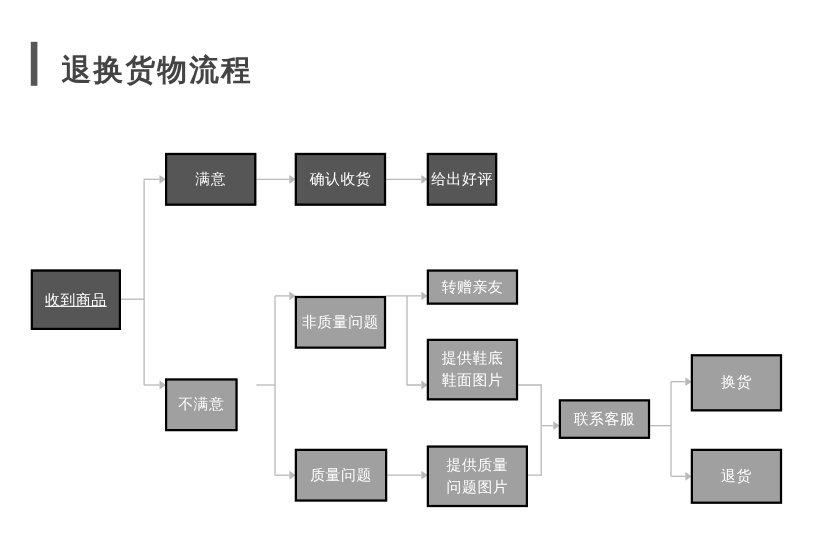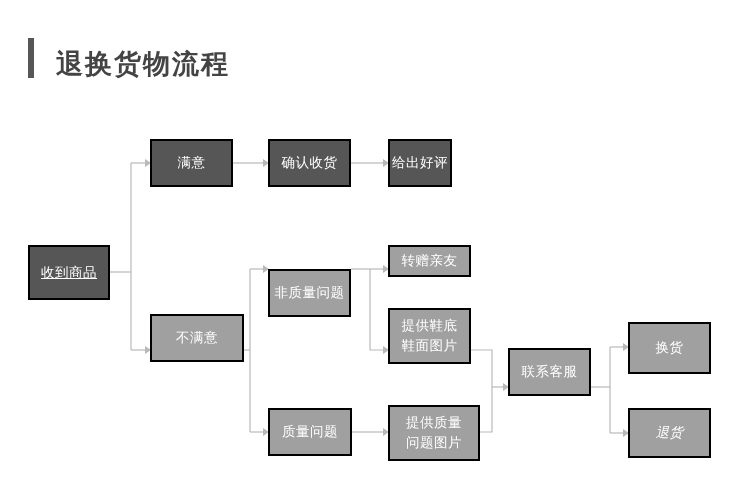--- a/index.html
+++ b/index.html
@@ -126,24 +126,24 @@
   <polygon class="conn-arrow" points="623,343 629,347 623,351"></polygon>
   <path class="conn-line" d="M610,433 L623,433"></path>
   <polygon class="conn-arrow" points="623,429 629,433 623,437"></polygon>
 </svg>
 
 <div id="nodes-layer">
     <div class="node-box node-dark" style="left: 28px; top: 245px; width: 82px; height: 55px; text-decoration: underline;">收到商品</div>
     <div class="node-box node-dark" style="left: 150px; top: 139px; width: 83px; height: 48px;">满意</div>
     <div class="node-box node-dark" style="left: 268px; top: 139px; width: 83px; height: 48px; text-align: right;">确认收货</div>
     <div class="node-box node-dark" style="left: 388px; top: 139px; width: 64px; height: 48px;">给出好评</div>
-    <div class="node-box node-mid" style="left: 150px; top: 314px; width: 94px; height: 48px;">不满意</div>
+    <div class="node-box node-mid" style="left: 150px; top: 344px; width: 66px; height: 48px;">不满意</div>
     <div class="node-box node-mid" style="left: 268px; top: 245px; width: 83px; height: 48px; margin-top: 24px;">非质量问题</div>
     <div class="node-box node-mid" style="left: 388px; top: 245px; width: 83px; height: 32px;">转赠亲友</div>
     <div class="node-box node-mid" style="left: 268px; top: 408px; width: 84px; height: 48px;">质量问题</div>
     <div class="node-box node-mid" style="left: 388px; top: 308px; width: 83px; height: 56px;">提供鞋底
 鞋面图片</div>
     <div class="node-box node-mid" style="left: 388px; top: 405px; width: 92px; height: 56px;">提供质量
 问题图片</div>
-    <div class="node-box node-mid" style="left: 508px; top: 348px; width: 83px; height: 48px;">联系客服</div>
+    <div class="node-box node-mid" style="left: 508px; top: 363px; width: 83px; height: 36px;">联系客服</div>
     <div class="node-box node-mid" style="left: 628px; top: 322px; width: 83px; height: 52px;">换货</div>
-    <div class="node-box node-mid" style="left: 628px; top: 408px; width: 83px; height: 50px; font-style: italic;">退货</div>
+    <div class="node-box node-mid" style="left: 628px; top: 408px; width: 83px; height: 50px;">退货</div>
   </div>
 
 </body></html>

